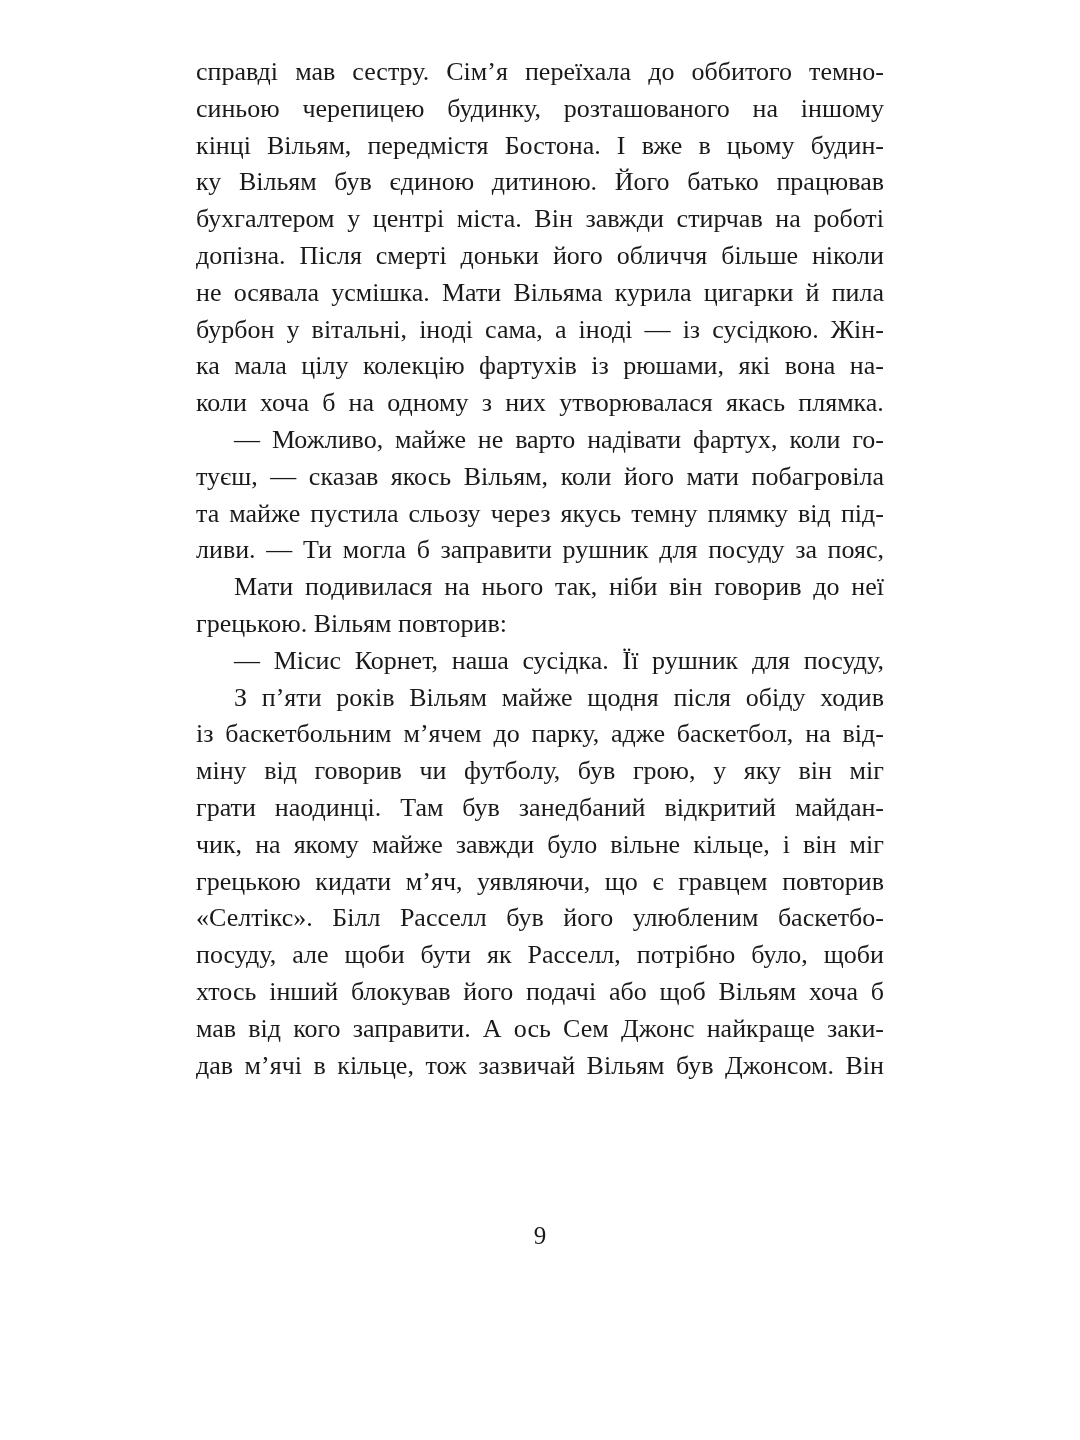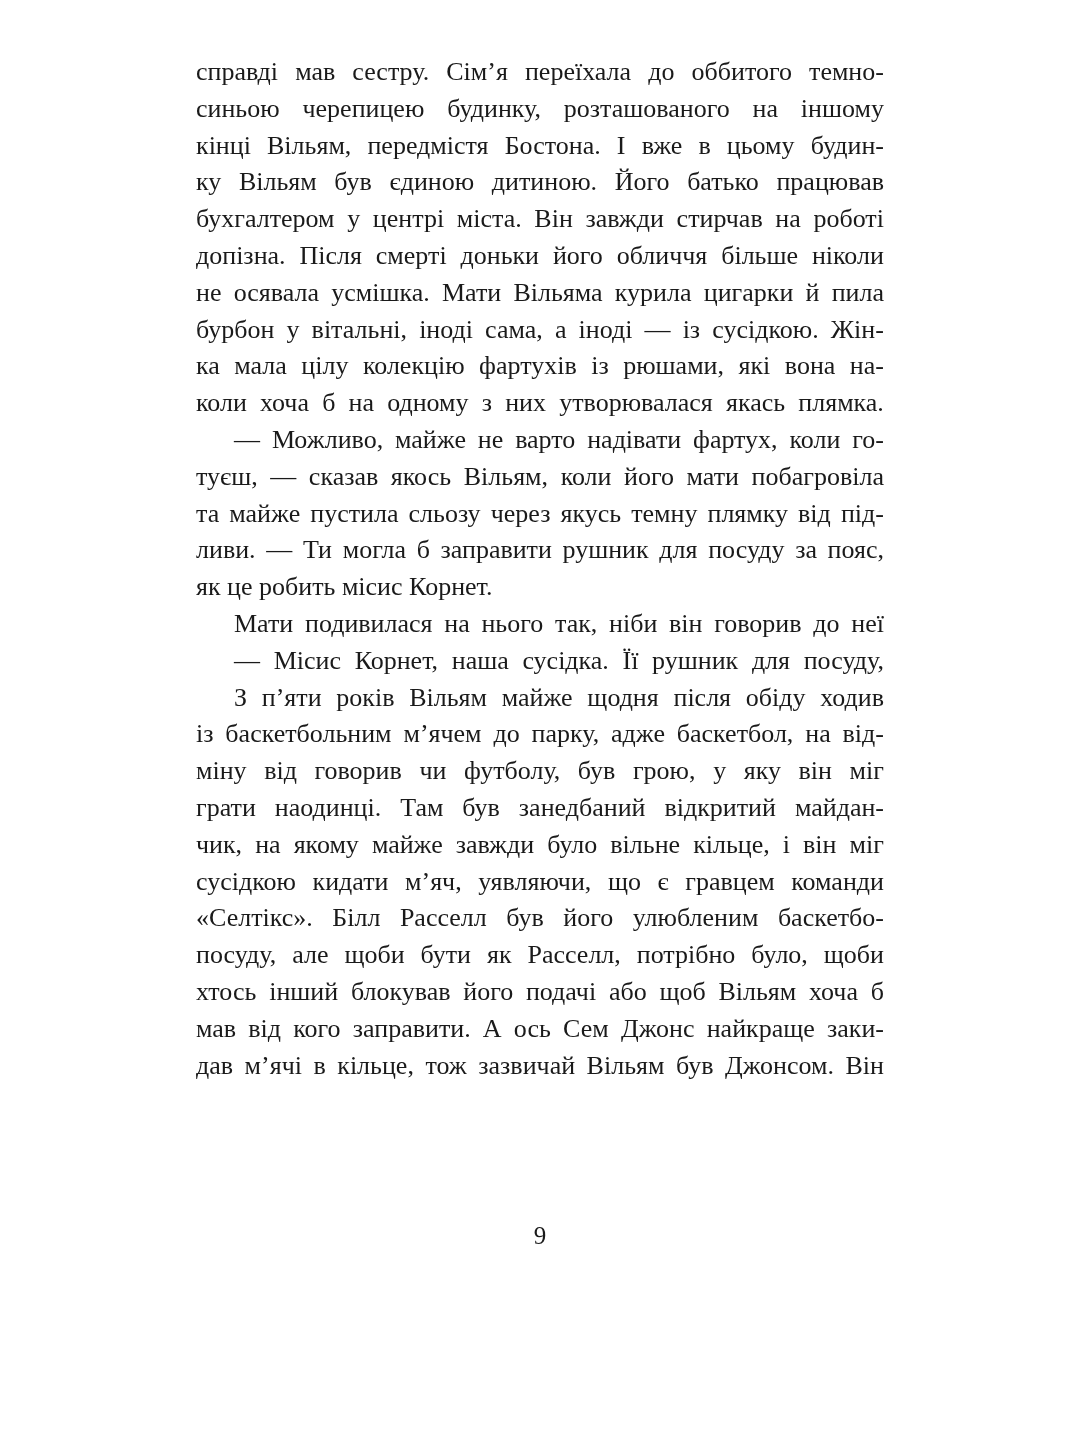--- a/index.html
+++ b/index.html
@@ -218,35 +218,35 @@
           <span>Ти</span>
           <span>могла</span>
           <span>б</span>
           <span>заправити</span>
           <span>рушник</span>
           <span>для</span>
           <span>посуду</span>
           <span>за</span>
           <span>пояс,</span>
         </div>
-        <div class="line">як це робить місис Корнет.</div>
       </div>
       <div class="paragraph">
         <div class="line indented justified">
           <span>Мати</span>
           <span>подивилася</span>
           <span>на</span>
           <span>нього</span>
           <span>так,</span>
           <span>ніби</span>
           <span>він</span>
           <span>говорив</span>
           <span>до</span>
           <span>неї</span>
         </div>
+        <div class="line">грецькою. Вільям повторив:</div>
       </div>
       <div class="paragraph">
         <div class="line indented justified">
           <span>—</span>
           <span>Місис</span>
           <span>Корнет,</span>
           <span>наша</span>
           <span>сусідка.</span>
           <span>Її</span>
           <span>рушник</span>
@@ -306,28 +306,28 @@
           <span>майже</span>
           <span>завжди</span>
           <span>було</span>
           <span>вільне</span>
           <span>кільце,</span>
           <span>і</span>
           <span>він</span>
           <span>міг</span>
         </div>
         <div class="line justified">
-          <span>сусідкою</span>
+          <span>грецькою</span>
           <span>кидати</span>
           <span>м’яч,</span>
           <span>уявляючи,</span>
           <span>що</span>
           <span>є</span>
           <span>гравцем</span>
-          <span>команди</span>
+          <span>повторив</span>
         </div>
         <div class="line justified">
           <span>«Селтікс».</span>
           <span>Білл</span>
           <span>Расселл</span>
           <span>був</span>
           <span>його</span>
           <span>улюбленим</span>
           <span>баскетбо-</span>
         </div>

